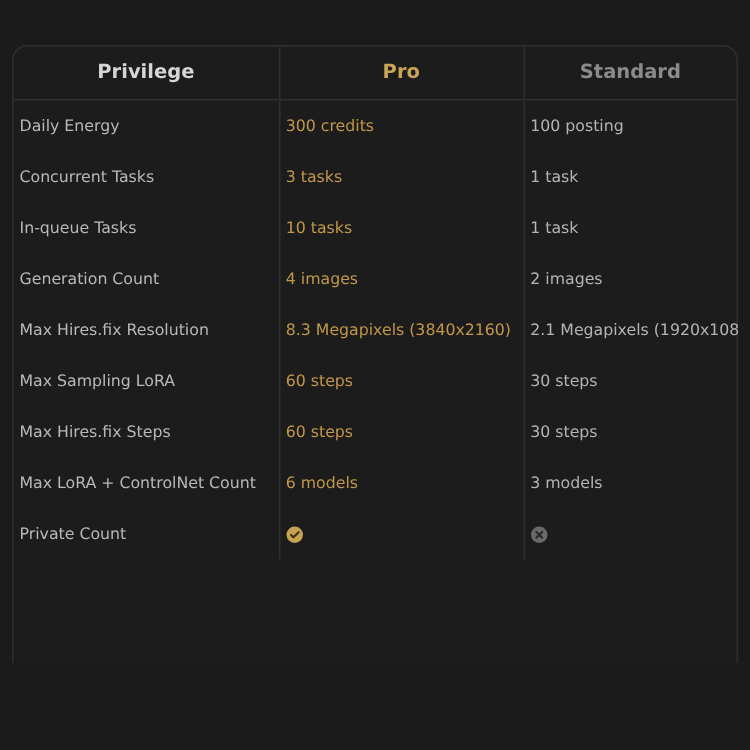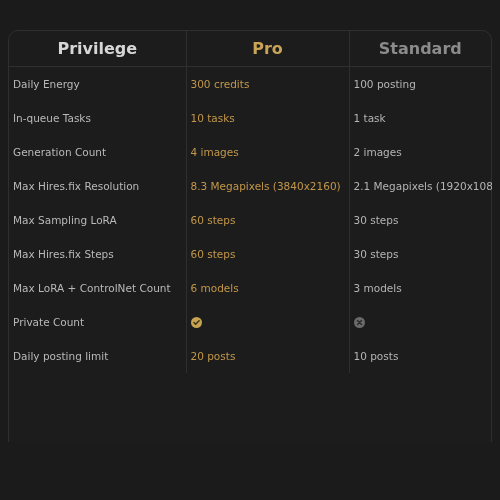--- a/index.html
+++ b/index.html
@@ -49,21 +49,21 @@
     border-collapse: collapse;
     table-layout: fixed;
   }
 
   table.compare col.c-priv { width: 177px; }
   table.compare col.c-pro  { width: 163px; }
   table.compare col.c-std  { width: 142px; }
 
   thead th {
     height: 35px;
-    font-size: 16px;
+    font-size: 13px;
     font-weight: bold;
     text-align: center;
     vertical-align: middle;
     border-bottom: 1px solid #2f2f2f;
     padding: 0;
   }
   thead th.h-priv { color: #d6d6d6; }
   thead th.h-pro  { color: #c9a456; }
   thead th.h-std  { color: #8b8b8b; font-weight: bold; }
 
@@ -126,20 +126,25 @@
           </tr>
         </thead>
         <tbody>
 
           <tr>
             <td class="v-priv">Daily Energy</td>
             <td class="v-pro sep-l">300 credits</td>
             <td class="v-std sep-l">100 posting</td>
           </tr>
 
+          <tr>
+            <td class="v-priv">Concurrent Tasks</td>
+            <td class="v-pro sep-l">3 tasks</td>
+            <td class="v-std sep-l">1 task</td>
+          </tr>
 
           <tr>
             <td class="v-priv">In-queue Tasks</td>
             <td class="v-pro sep-l">10 tasks</td>
             <td class="v-std sep-l">1 task</td>
           </tr>
 
           <tr>
             <td class="v-priv">Generation Count</td>
             <td class="v-pro sep-l">4 images</td>
@@ -182,23 +187,18 @@
             </td>
             <td class="v-std sep-l">
               <span class="badge badge-no">
                 <svg viewBox="0 0 11 11" aria-hidden="true">
                   <path d="M3.5 3.5 L7.5 7.5 M7.5 3.5 L3.5 7.5" fill="none" stroke="#2b2b2b" stroke-width="1.4" stroke-linecap="round"></path>
                 </svg>
               </span>
             </td>
           </tr>
 
-          <tr>
-            <td class="v-priv">Daily posting limit</td>
-            <td class="v-pro sep-l">20 posts</td>
-            <td class="v-std sep-l">10 posts</td>
-          </tr>
 
         </tbody>
       </table>
     </div>
   </div>
 </div>
 
 </body></html>

